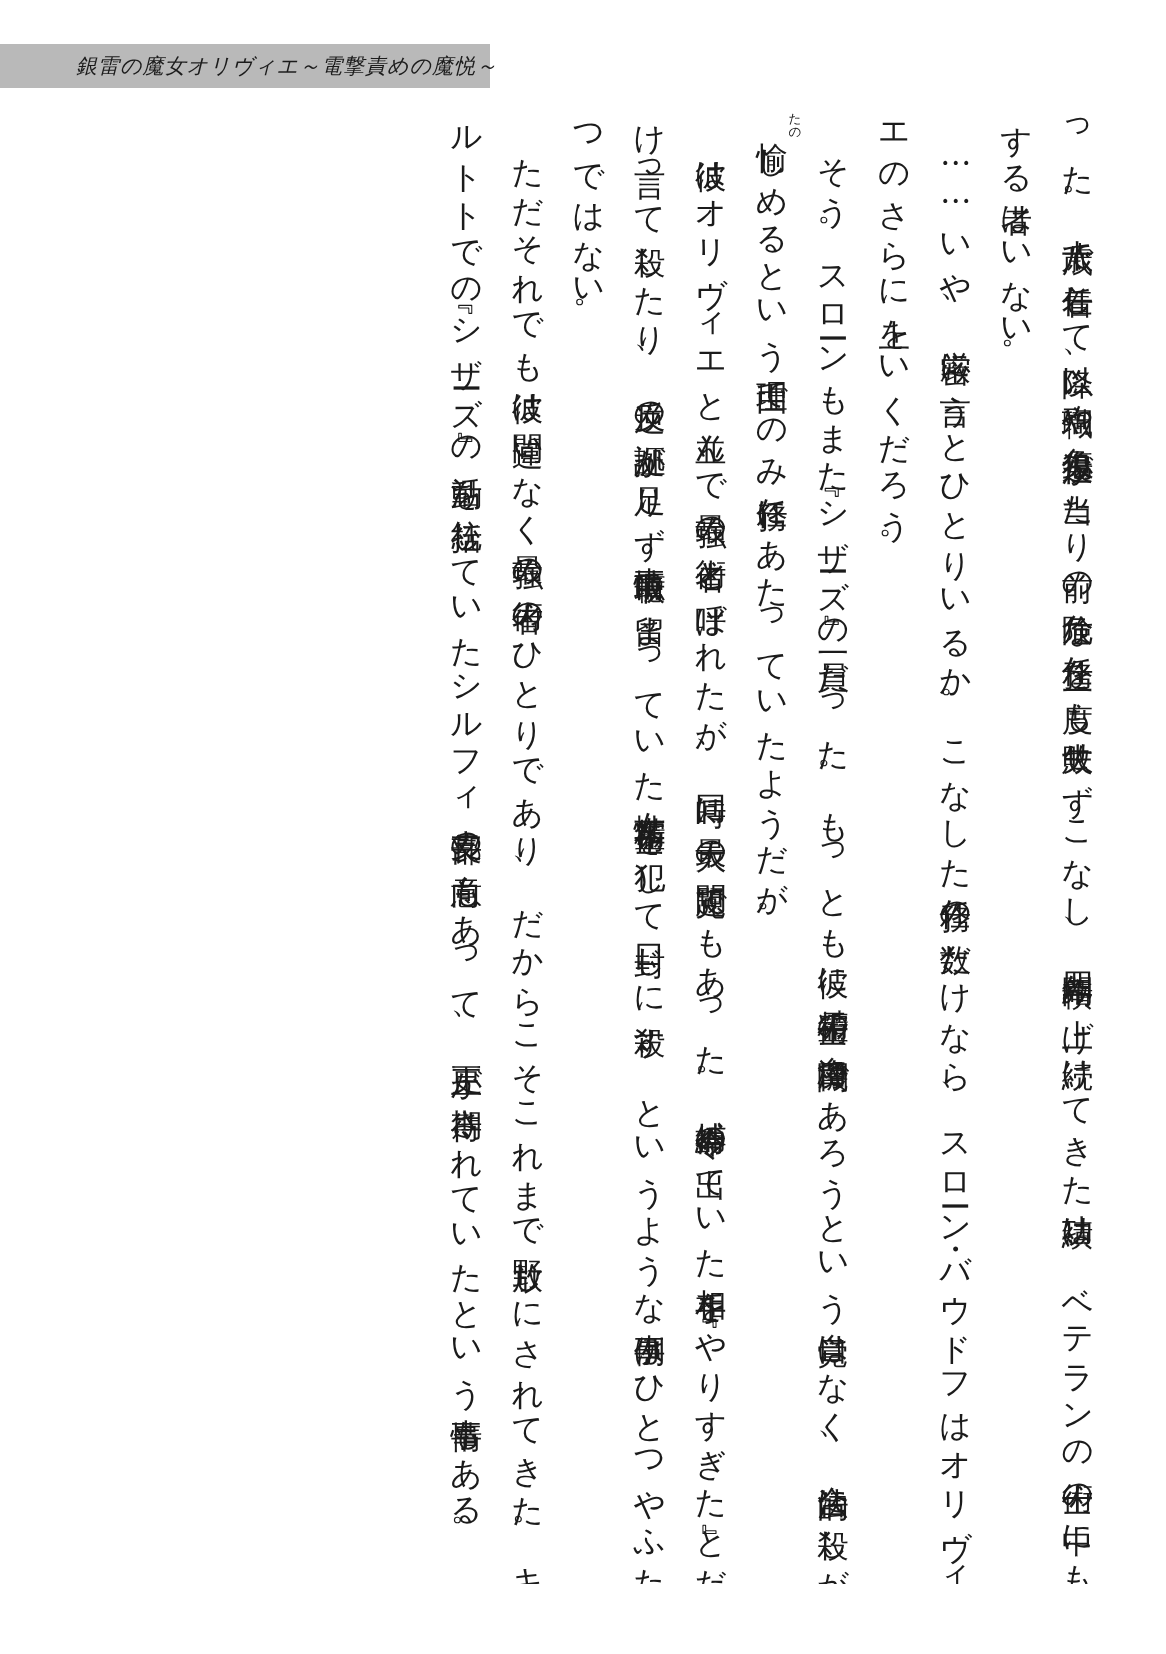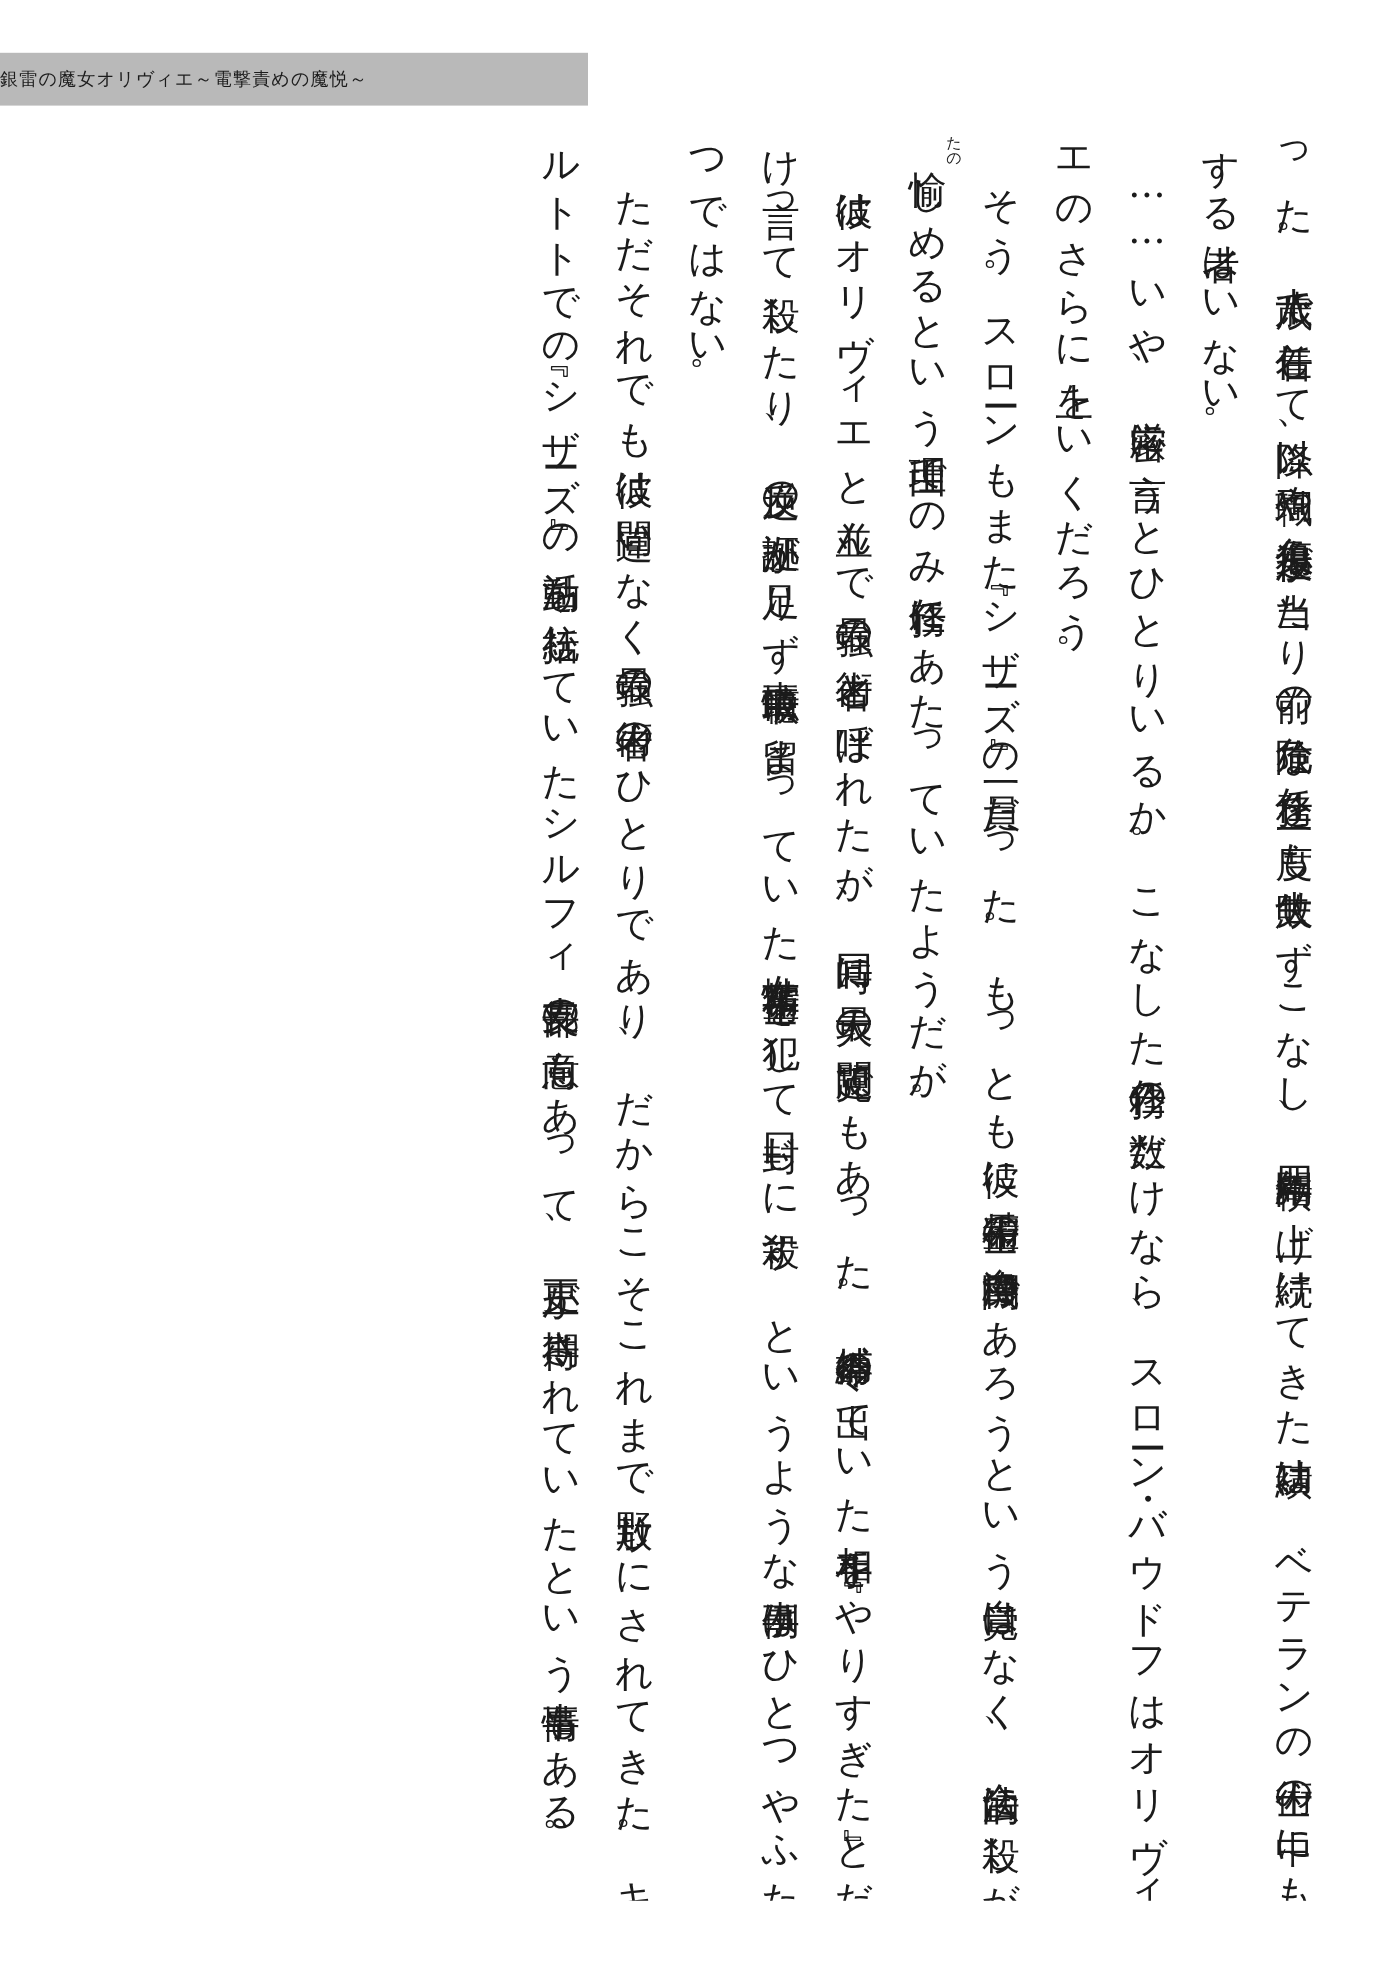--- a/index.html
+++ b/index.html
@@ -21,25 +21,27 @@
     position: absolute;
     top: 44px;
     left: 0;
     width: 490px;
     height: 44px;
     background: #b9b9b9;
     display: flex;
     align-items: center;
   }
   .header-title {
-    font-size: 15px;
+    margin-left: 76px;
+    font-size: 21px;
     letter-spacing: 1px;
     color: #1b1b1b;
     white-space: nowrap;
     font-family: "DejaVu Serif", "Liberation Serif", serif;
+    font-style: italic;
   }
 
   
   .page-body {
     position: absolute;
     top: 104px;
     right: 58px;
     bottom: 70px;
     left: 58px;
     writing-mode: vertical-rl;

